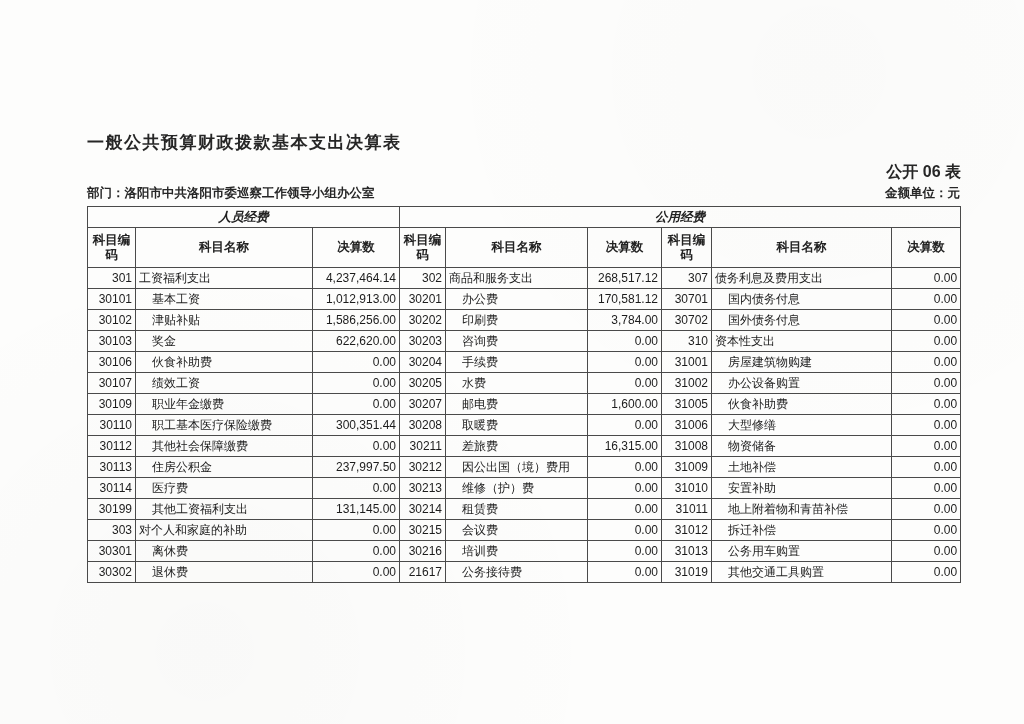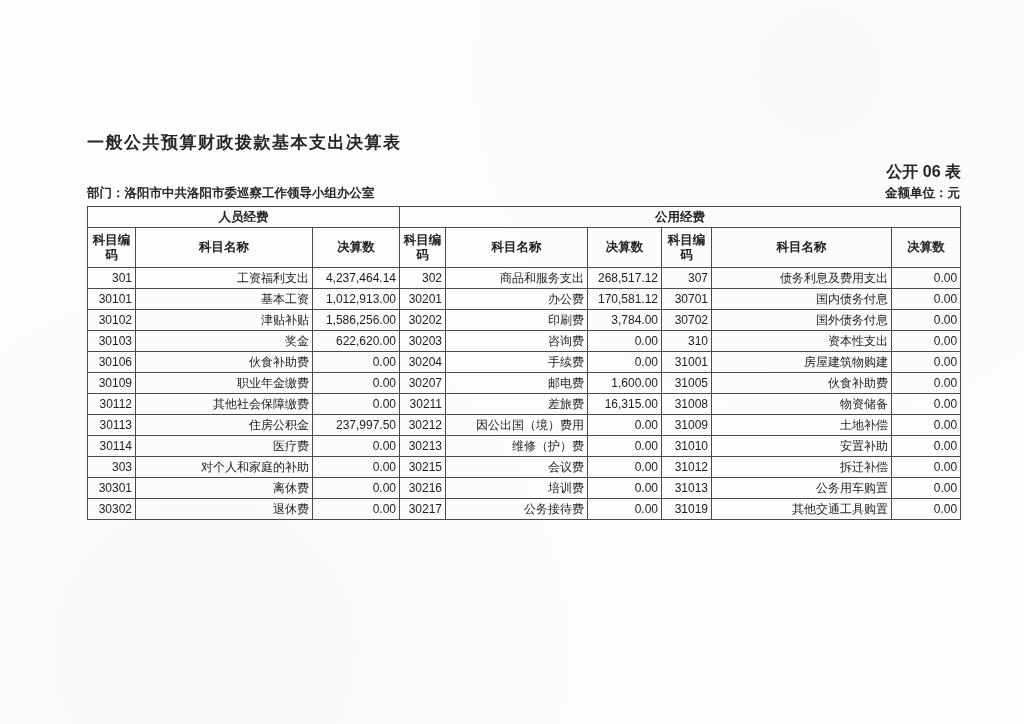--- a/index.html
+++ b/index.html
@@ -63,31 +63,31 @@
     overflow: hidden;
   }
   table.budget thead th {
     font-size: 12.5px;
     font-weight: bold;
     text-align: center;
     line-height: 15px;
     padding: 2px 2px;
     color: #222;
   }
-  table.budget thead tr.group-row th { height: 21px; }
+  table.budget thead tr.group-row th { height: 21px; font-style: italic; }
   table.budget thead tr.cols-row th { height: 40px; }
   table.budget tbody td {
     height: 21px;
     font-size: 12px;
     line-height: 15px;
     padding: 2px 3px;
     color: #1c1c1c;
   }
   td.code { text-align: right; padding-left: 3px; font-size: 12px; }
-  td.name { text-align: right; font-size: 12.5px; }
+  td.name { text-align: left; font-size: 12.5px; }
   td.name.indent { padding-left: 16px; }
   td.num  { text-align: right; padding-right: 1px; font-size: 12px; }
 </style>
 </head>
 <body>
 
 <div class="page">
 
   <div class="doc-title">一般公共预算财政拨款基本支出决算表</div>
 
@@ -177,31 +177,53 @@
           <td class="name indent">伙食补助费</td>
           <td class="num">0.00</td>
           <td class="code">30204</td>
           <td class="name indent">手续费</td>
           <td class="num">0.00</td>
           <td class="code">31001</td>
           <td class="name indent">房屋建筑物购建</td>
           <td class="num">0.00</td>
         </tr>
         <tr>
+          <td class="code">30107</td>
+          <td class="name indent">绩效工资</td>
+          <td class="num">0.00</td>
+          <td class="code">30205</td>
+          <td class="name indent">水费</td>
+          <td class="num">0.00</td>
+          <td class="code">31002</td>
+          <td class="name indent">办公设备购置</td>
+          <td class="num">0.00</td>
+        </tr>
+        <tr>
           <td class="code">30109</td>
           <td class="name indent">职业年金缴费</td>
           <td class="num">0.00</td>
           <td class="code">30207</td>
           <td class="name indent">邮电费</td>
           <td class="num">1,600.00</td>
           <td class="code">31005</td>
           <td class="name indent">伙食补助费</td>
           <td class="num">0.00</td>
         </tr>
         <tr>
+          <td class="code">30110</td>
+          <td class="name indent">职工基本医疗保险缴费</td>
+          <td class="num">300,351.44</td>
+          <td class="code">30208</td>
+          <td class="name indent">取暖费</td>
+          <td class="num">0.00</td>
+          <td class="code">31006</td>
+          <td class="name indent">大型修缮</td>
+          <td class="num">0.00</td>
+        </tr>
+        <tr>
           <td class="code">30112</td>
           <td class="name indent">其他社会保障缴费</td>
           <td class="num">0.00</td>
           <td class="code">30211</td>
           <td class="name indent">差旅费</td>
           <td class="num">16,315.00</td>
           <td class="code">31008</td>
           <td class="name indent">物资储备</td>
           <td class="num">0.00</td>
         </tr>
@@ -221,20 +243,31 @@
           <td class="name indent">医疗费</td>
           <td class="num">0.00</td>
           <td class="code">30213</td>
           <td class="name indent">维修（护）费</td>
           <td class="num">0.00</td>
           <td class="code">31010</td>
           <td class="name indent">安置补助</td>
           <td class="num">0.00</td>
         </tr>
         <tr>
+          <td class="code">30199</td>
+          <td class="name indent">其他工资福利支出</td>
+          <td class="num">131,145.00</td>
+          <td class="code">30214</td>
+          <td class="name indent">租赁费</td>
+          <td class="num">0.00</td>
+          <td class="code">31011</td>
+          <td class="name indent">地上附着物和青苗补偿</td>
+          <td class="num">0.00</td>
+        </tr>
+        <tr>
           <td class="code">303</td>
           <td class="name">对个人和家庭的补助</td>
           <td class="num">0.00</td>
           <td class="code">30215</td>
           <td class="name indent">会议费</td>
           <td class="num">0.00</td>
           <td class="code">31012</td>
           <td class="name indent">拆迁补偿</td>
           <td class="num">0.00</td>
         </tr>
@@ -246,21 +279,21 @@
           <td class="name indent">培训费</td>
           <td class="num">0.00</td>
           <td class="code">31013</td>
           <td class="name indent">公务用车购置</td>
           <td class="num">0.00</td>
         </tr>
         <tr>
           <td class="code">30302</td>
           <td class="name indent">退休费</td>
           <td class="num">0.00</td>
-          <td class="code">30217</td>
+          <td class="code">21617</td>
           <td class="name indent">公务接待费</td>
           <td class="num">0.00</td>
           <td class="code">31019</td>
           <td class="name indent">其他交通工具购置</td>
           <td class="num">0.00</td>
         </tr>
       </tbody>
   </table>
 
 </div>

